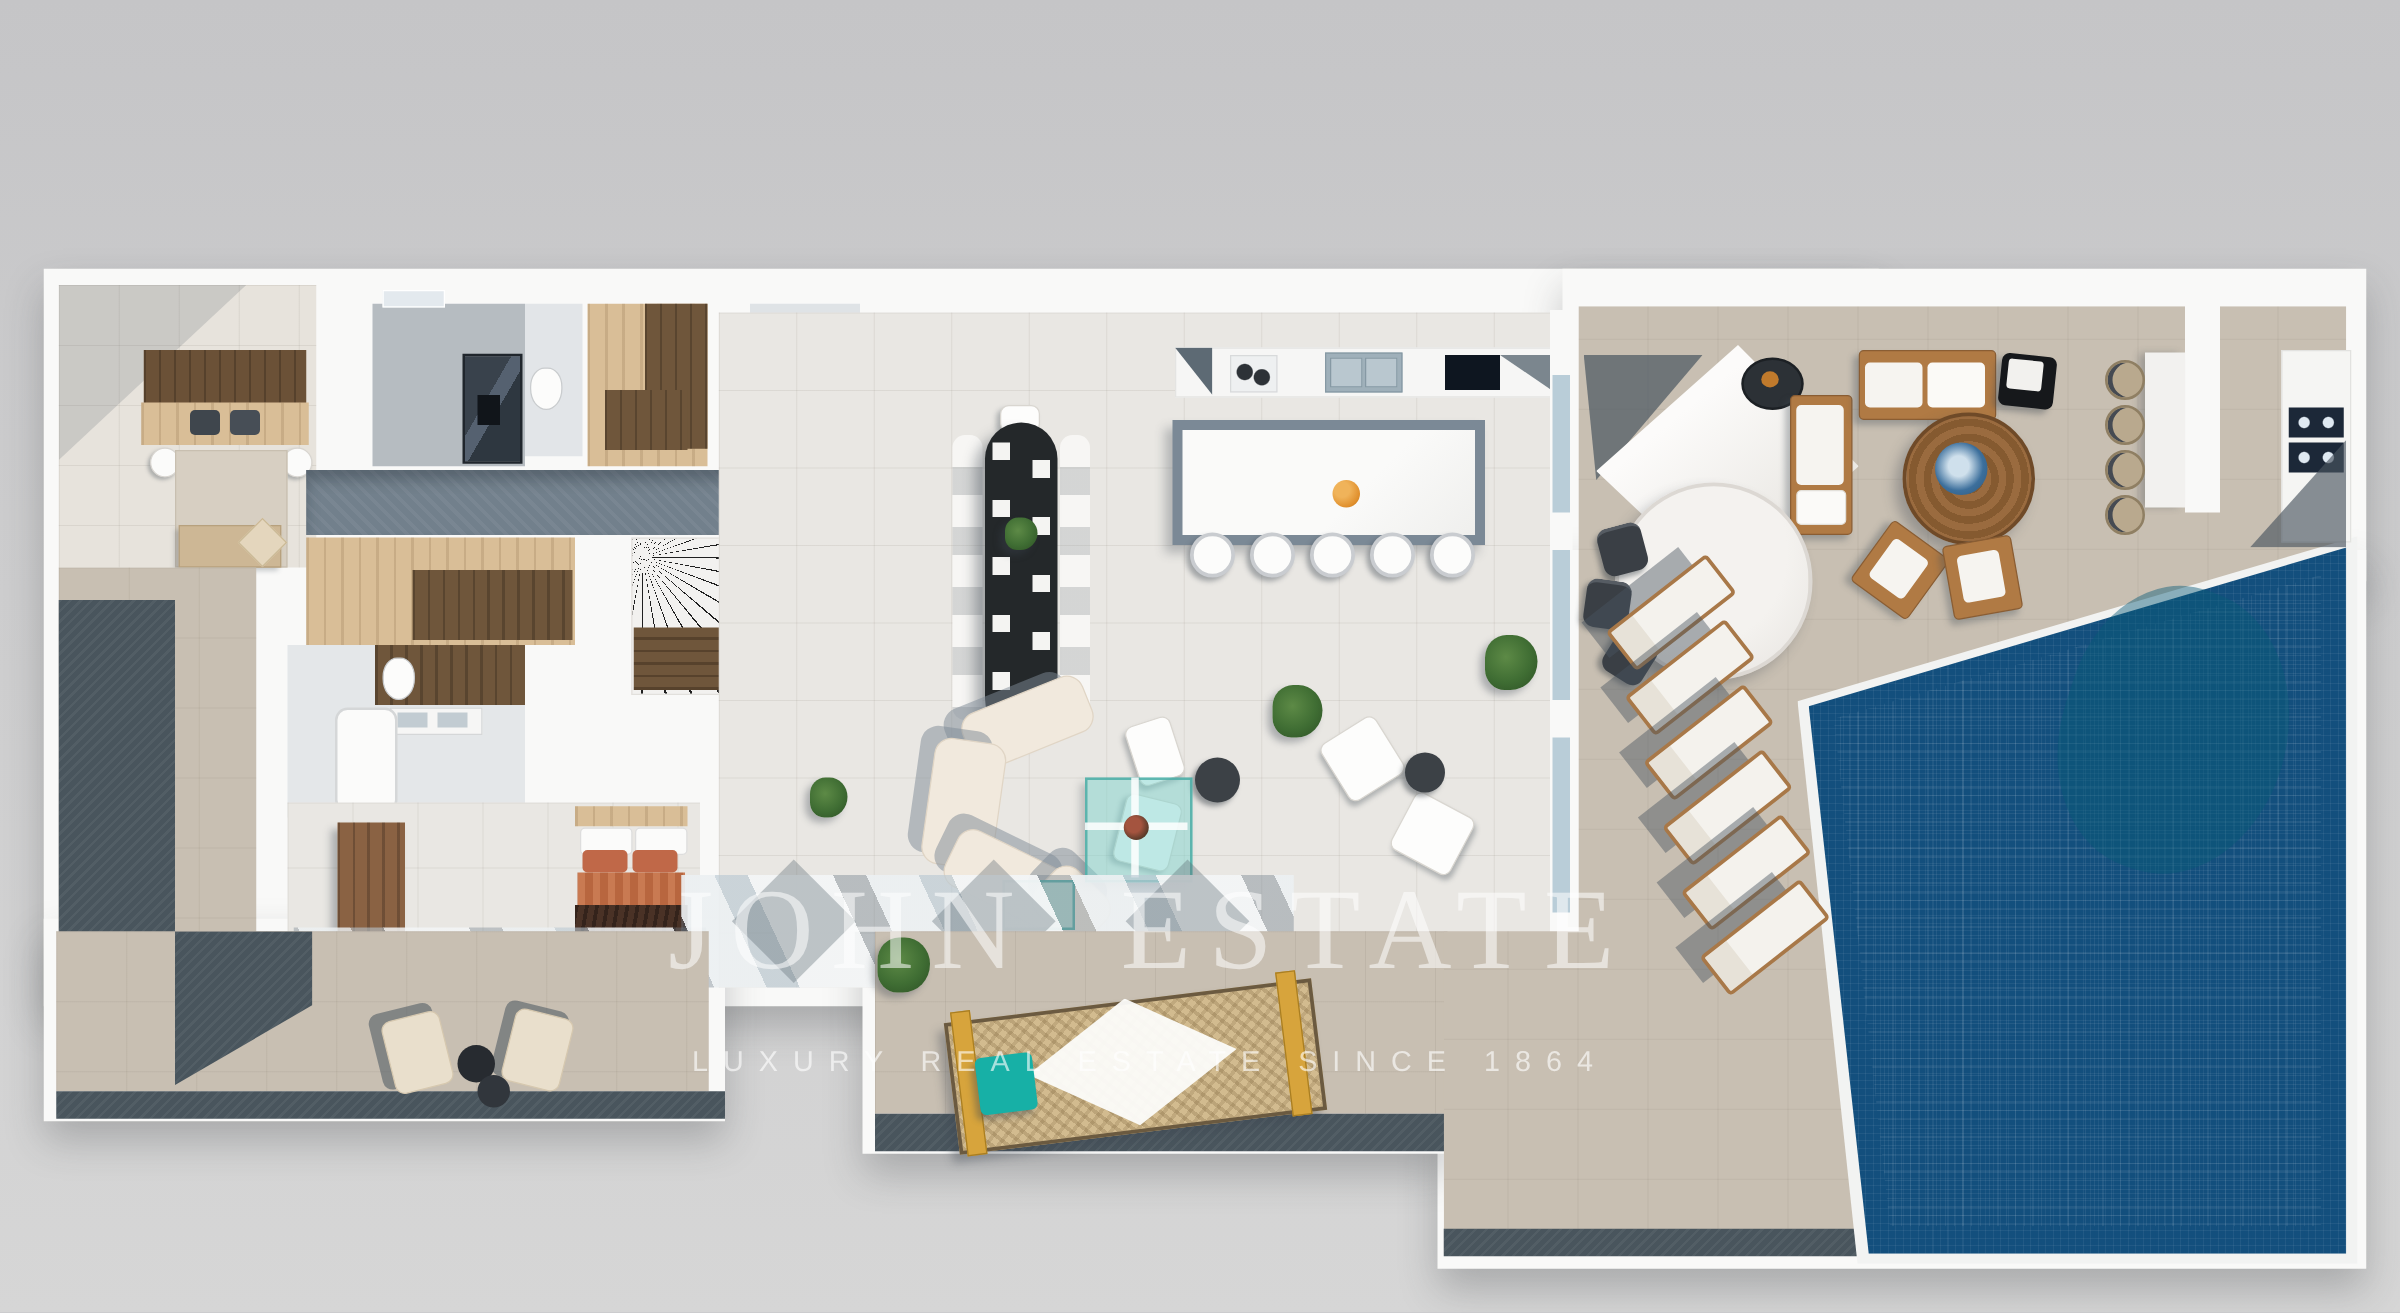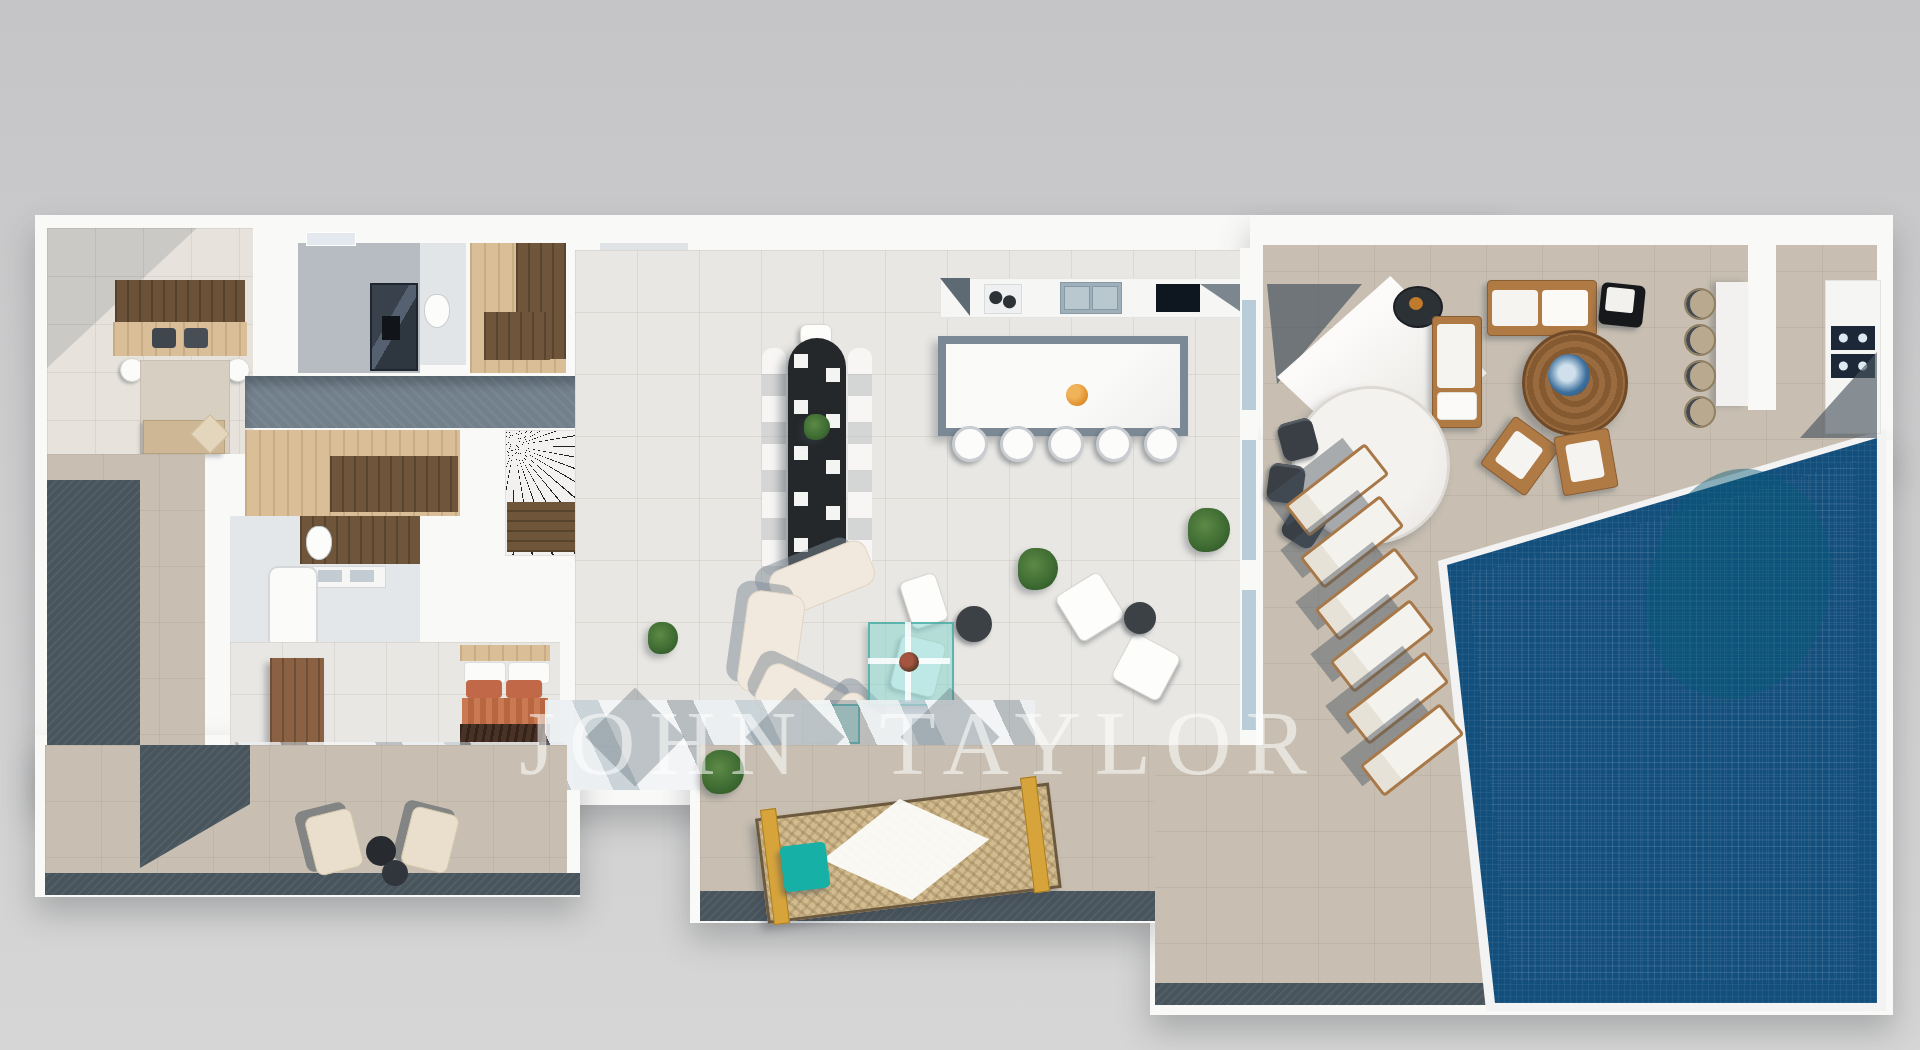--- a/index.html
+++ b/index.html
@@ -244,16 +244,17 @@
   <div class="c" style="left:1296px;top:568px;width:98px;height:36px;background:rgba(73,85,95,.45);transform:rotate(-38deg);"></div>
   <div class="c" style="left:1316px;top:574px;width:96px;height:34px;background:#f4f2ed;border:3px solid #a87848;border-radius:4px;transform:rotate(-38deg);box-shadow:inset 22px 0 0 #e7e2d8;"></div>
   <div class="c" style="left:1311px;top:620px;width:98px;height:36px;background:rgba(73,85,95,.45);transform:rotate(-38deg);"></div>
   <div class="c" style="left:1331px;top:626px;width:96px;height:34px;background:#f4f2ed;border:3px solid #a87848;border-radius:4px;transform:rotate(-38deg);box-shadow:inset 22px 0 0 #e7e2d8;"></div>
   <div class="c" style="left:1326px;top:672px;width:98px;height:36px;background:rgba(73,85,95,.45);transform:rotate(-38deg);"></div>
   <div class="c" style="left:1346px;top:678px;width:96px;height:34px;background:#f4f2ed;border:3px solid #a87848;border-radius:4px;transform:rotate(-38deg);box-shadow:inset 22px 0 0 #e7e2d8;"></div>
   <div class="c" style="left:1341px;top:724px;width:98px;height:36px;background:rgba(73,85,95,.45);transform:rotate(-38deg);"></div>
   <div class="c" style="left:1361px;top:730px;width:96px;height:34px;background:#f4f2ed;border:3px solid #a87848;border-radius:4px;transform:rotate(-38deg);box-shadow:inset 22px 0 0 #e7e2d8;"></div>
 
   <div id="wm">
-    <div class="brand">JOHN TAYLOR</div>
+    <div class="brand">JOHN ESTATE</div>
+    <div class="tag">LUXURY REAL ESTATE SINCE 1864</div>
   </div>
 
 </div>
 
 </body></html>

